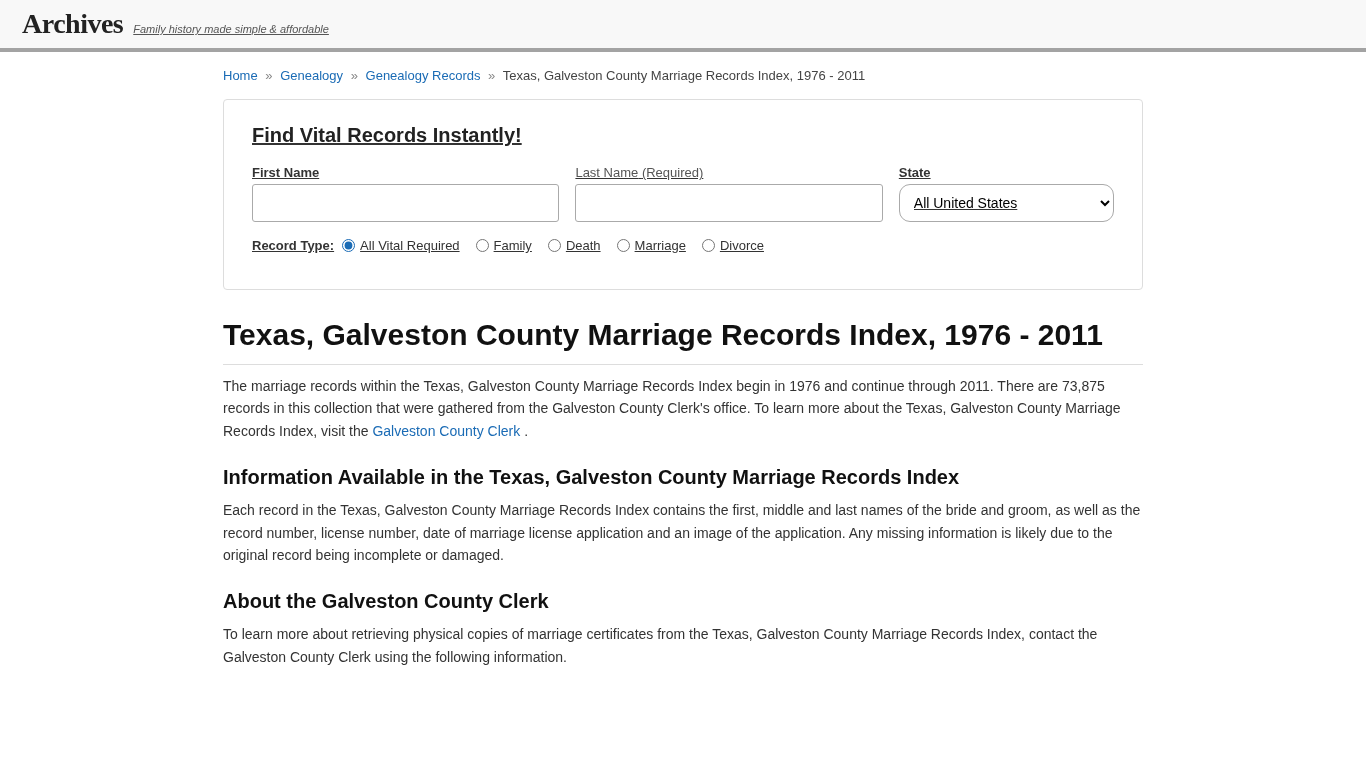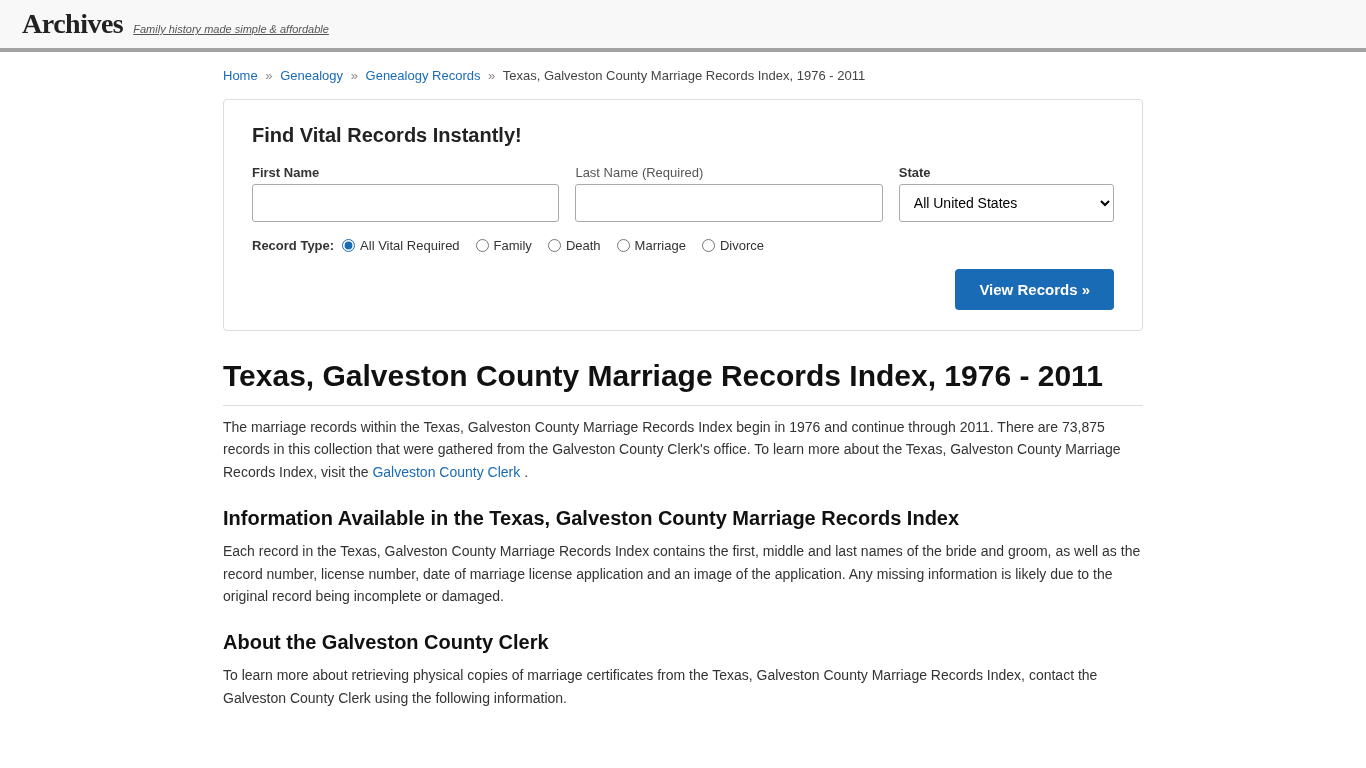--- a/index.html
+++ b/index.html
@@ -79,20 +79,21 @@
       color: #444;
     }
 
     
     .search-box {
       background: #fff;
       border: 1px solid #ddd;
       border-radius: 4px;
       padding: 24px 28px 20px;
       margin-bottom: 28px;
+      text-decoration: underline;
     }
     .search-title {
       font-size: 20px;
       font-weight: bold;
       color: #222;
       margin-bottom: 18px;
     }
     .search-fields {
       display: flex;
       gap: 16px;
@@ -119,21 +120,21 @@
       border: 1px solid #aaa;
       border-radius: 3px;
       padding: 8px 10px;
       font-size: 14px;
       width: 100%;
       height: 38px;
       background: #fff;
     }
     .state-select {
       border: 1px solid #aaa;
-      border-radius: 3px;
+      border-radius: 11px;
       padding: 8px 10px;
       font-size: 14px;
       width: 100%;
       height: 38px;
       background: #fff;
       appearance: auto;
     }
     .record-type-row {
       display: flex;
       align-items: center;
@@ -278,23 +279,20 @@
           <input type="radio" name="record_type" style="">
           <span>Marriage</span>
         </label>
         <label class="radio-option">
           <input type="radio" name="record_type" style="">
           <span>Divorce</span>
         </label>
       </div>
     </div>
 
-    <div class="search-actions">
-      <button class="view-records-btn">View Records »</button>
-    </div>
   </div>
 
   <h1 class="page-title">Texas, Galveston County Marriage Records Index, 1976 - 2011</h1>
 
   <div class="content-section">
     <p>
       <span>The marriage records within the Texas, Galveston County Marriage Records Index begin in 1976 and continue through 2011. There are 73,875 records in this collection that were gathered from the Galveston County Clerk's office. To learn more about the Texas, Galveston County Marriage Records Index, visit the</span>
       <a href="#">Galveston County Clerk</a>
       <span>.</span>
     </p>

